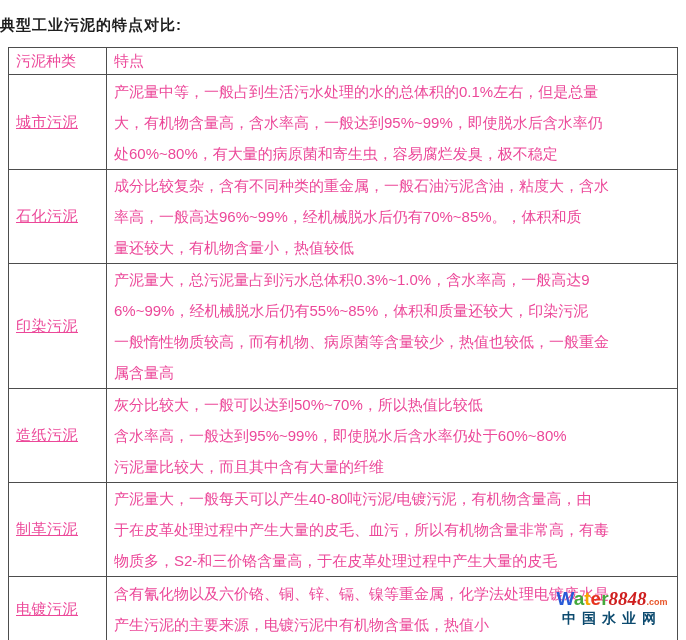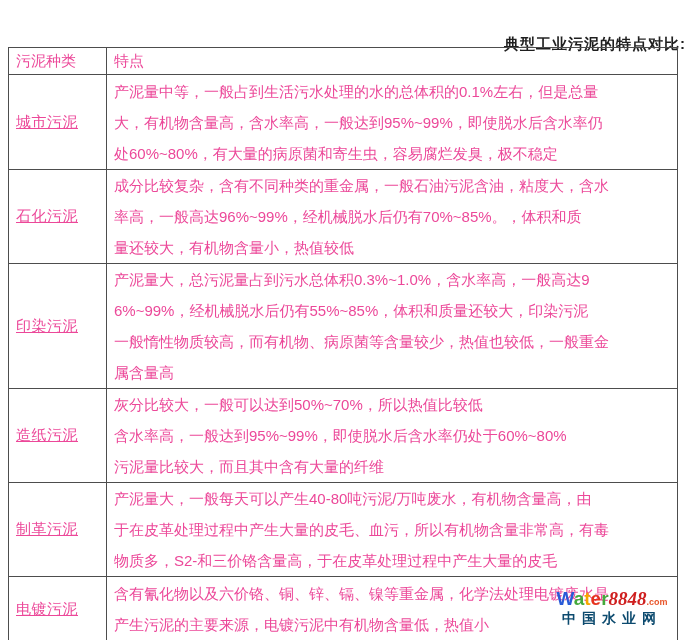--- a/index.html
+++ b/index.html
@@ -12,26 +12,25 @@
     width: 686px;
     height: 640px;
     background: #ffffff;
     overflow: hidden;
   }
   .doc-title {
     position: absolute;
     top: 16px;
     left: 0;
     width: 100%;
-    text-align: right;
+    text-align: left;
     font-size: 15px;
     font-weight: bold;
     color: #1f1f1f;
     letter-spacing: 1px;
-    margin-top: 19px;
   }
   table.sludge-table {
     position: absolute;
     left: 8px;
     top: 47px;
     width: 670px;
     border-collapse: collapse;
     table-layout: fixed;
   }
   .sludge-table th, .sludge-table td {
@@ -136,21 +135,21 @@
           <td class="type-cell">造纸污泥</td>
           <td class="feature-cell">
             <div class="feature-line">灰分比较大，一般可以达到50%~70%，所以热值比较低</div>
             <div class="feature-line">含水率高，一般达到95%~99%，即使脱水后含水率仍处于60%~80%</div>
             <div class="feature-line">污泥量比较大，而且其中含有大量的纤维</div>
           </td>
         </tr>
         <tr>
           <td class="type-cell">制革污泥</td>
           <td class="feature-cell">
-            <div class="feature-line">产泥量大，一般每天可以产生40-80吨污泥/万吨废水，有机物含量高，由</div>
+            <div class="feature-line">产泥量大，一般每天可以产生40-80吨污泥/电镀污泥，有机物含量高，由</div>
             <div class="feature-line">于在皮革处理过程中产生大量的皮毛、血污，所以有机物含量非常高，有毒</div>
             <div class="feature-line">物质多，S2-和三价铬含量高，于在皮革处理过程中产生大量的皮毛</div>
           </td>
         </tr>
         <tr>
           <td class="type-cell">电镀污泥</td>
           <td class="feature-cell">
             <div class="feature-line">含有氰化物以及六价铬、铜、锌、镉、镍等重金属，化学法处理电镀废水是</div>
             <div class="feature-line">产生污泥的主要来源，电镀污泥中有机物含量低，热值小</div>
           </td>

